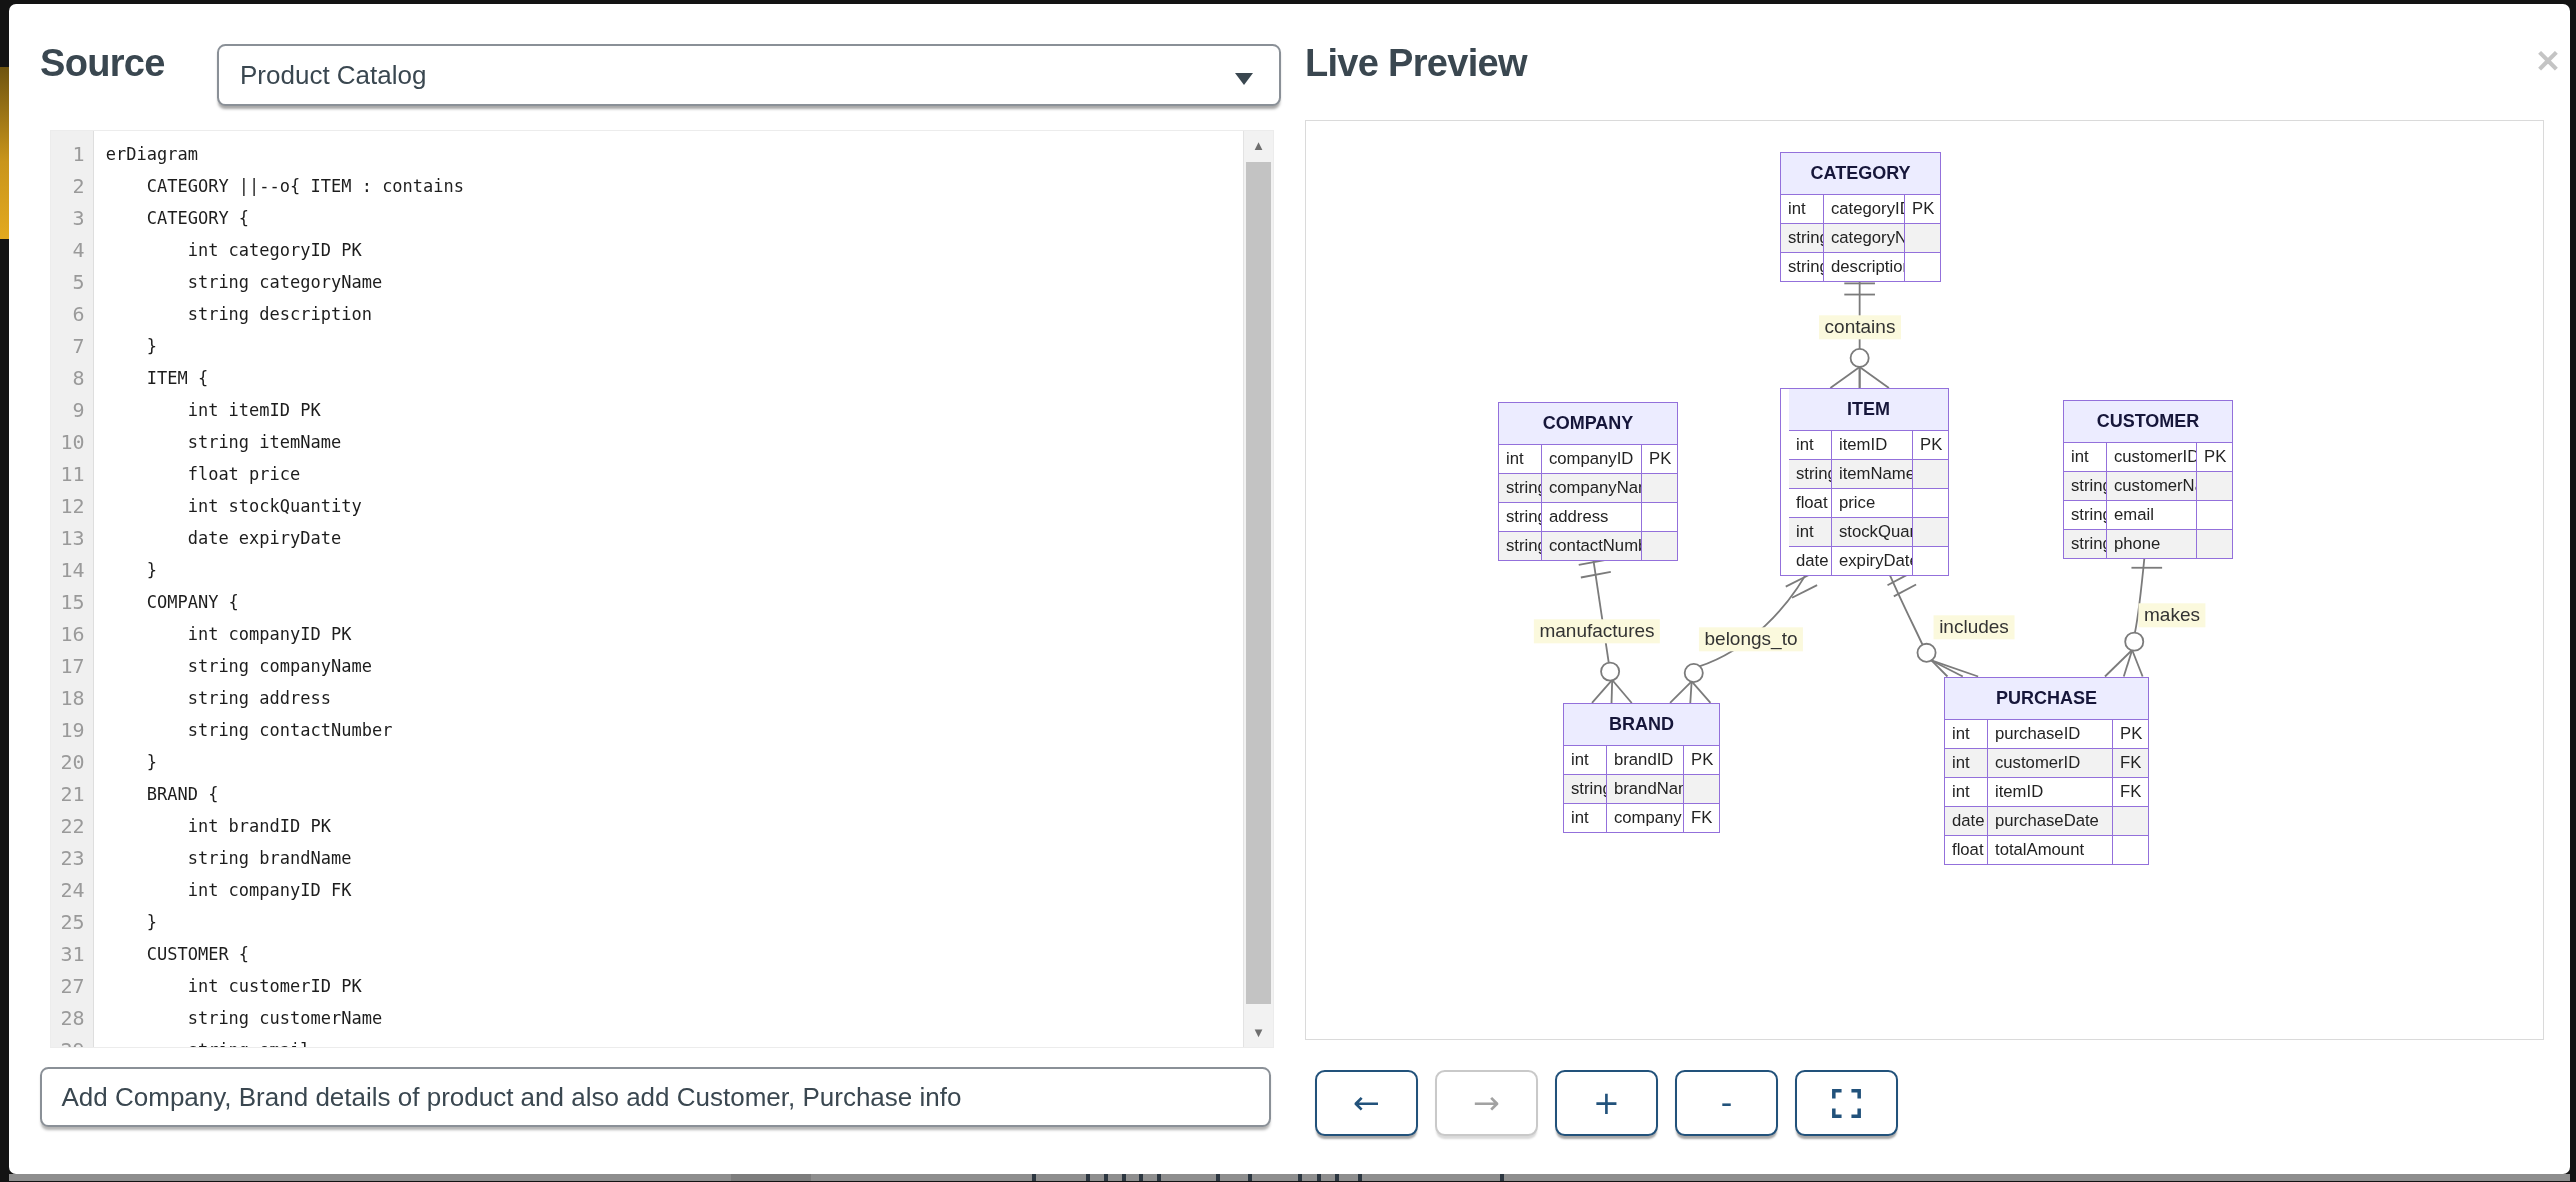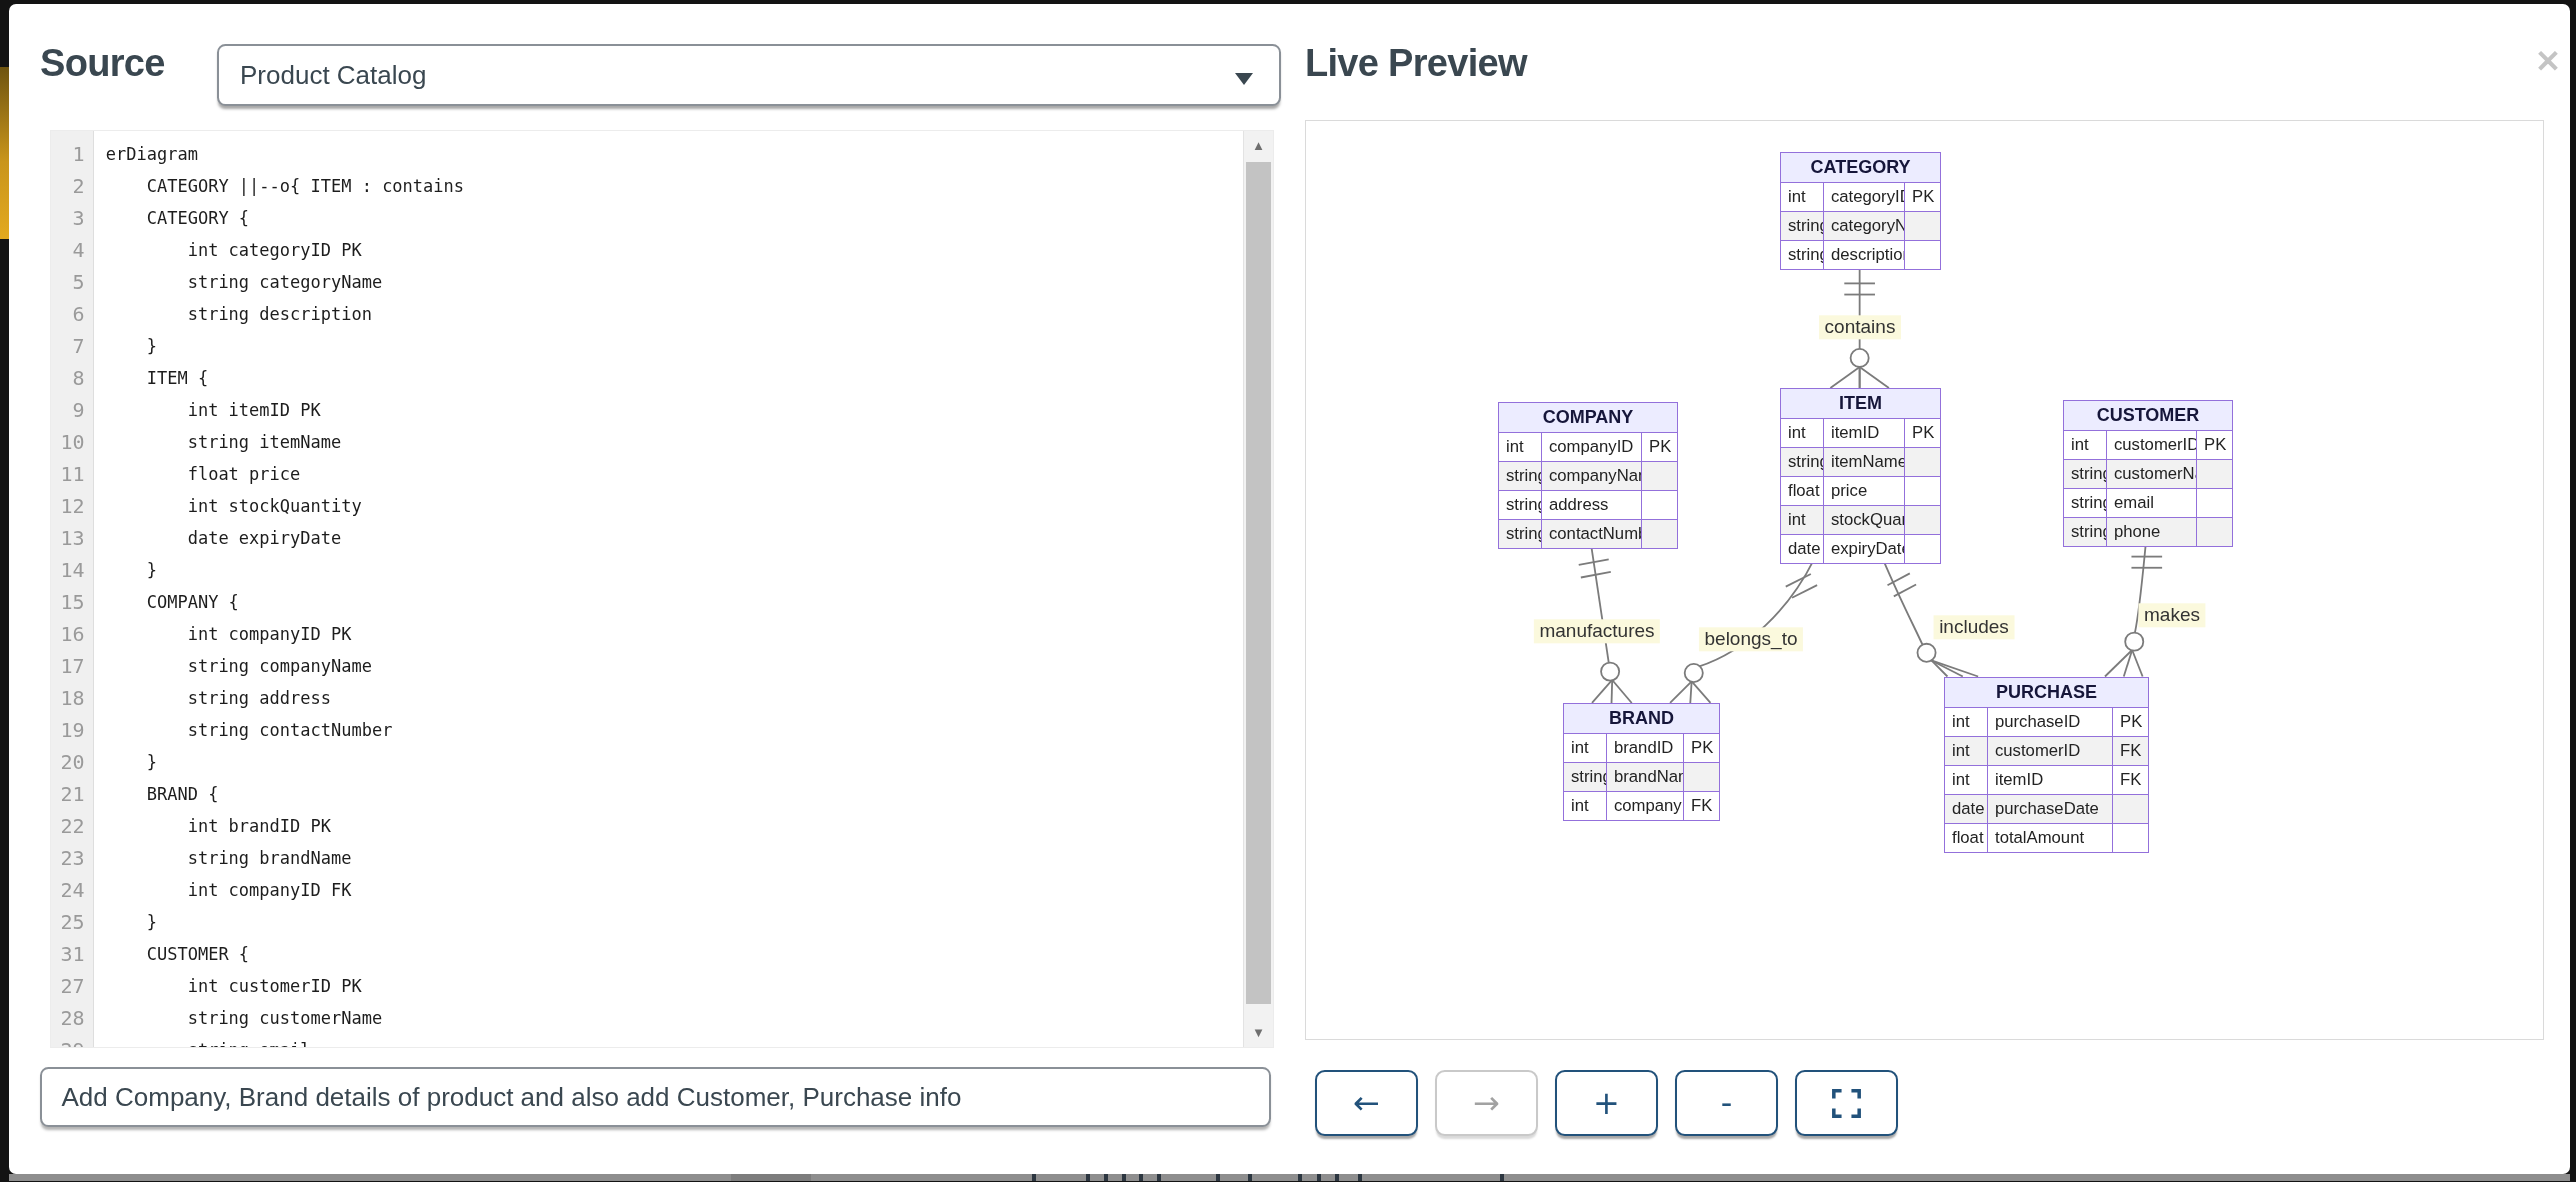--- a/index.html
+++ b/index.html
@@ -50,21 +50,21 @@
     justify-content:center;font-size:31px;font-weight:700;color:#c4c4c4;cursor:pointer;background:none;border:none;}
   .preview-box{position:absolute;left:1305px;top:121px;width:1239px;height:920px;
     border:1.4px solid #dadada;box-sizing:border-box;background:#fff;}
   .preview-box svg{position:absolute;left:0;top:0;}
   .rel-line{stroke:#7b7b7b;stroke-width:2.6;fill:none;}
   .rel-circle{fill:#ffffff;stroke:#7b7b7b;stroke-width:2.6;}
   .rel-label{position:absolute;transform:translate(-50%,-50%);background:#fbf9dd;
     padding:0.7px 5.6px;font-size:19px;color:#333;white-space:nowrap;}
   
   .entity{position:absolute;border:1.7px solid #9370DB;background:#fff;box-sizing:content-box;}
-  .ehead{height:29px;background:#ECECFF;display:flex;align-items:center;justify-content:center;
+  .ehead{height:41px;background:#ECECFF;display:flex;align-items:center;justify-content:center;
     font-weight:700;font-size:18px;color:#16163a;}
   .erow{display:grid;grid-template-columns:43px 1fr 36px;height:28px;border-top:1.1px solid #9370DB;}
   .erow.even{background:#f2f2f2;}
   .ecell{display:flex;align-items:center;padding-left:7px;font-size:16.7px;color:#232323;overflow:hidden;}
   .ecell.c0{border-right:1.1px solid #9370DB;}
   .ecell.c2{border-left:1.1px solid #9370DB;}
   
   .tb{position:absolute;top:1066px;width:103px;height:66px;background:#fff;border:2.4px solid #22527b;
     border-radius:9.8px;box-shadow:0 3.5px 2.1px -1.4px rgba(0,0,0,.35);display:flex;align-items:center;
     justify-content:center;font-size:32px;color:#22527b;cursor:pointer;font-family:"DejaVu Sans",sans-serif;}
@@ -232,21 +232,21 @@
             <div class="ecell c0">string</div>
             <div class="ecell c1">categoryName</div>
             <div class="ecell c2"></div>
           </div>
           <div class="erow">
             <div class="ecell c0">string</div>
             <div class="ecell c1">description</div>
             <div class="ecell c2"></div>
           </div>
         </div>
-        <div class="entity" style="left: 474px; top: 267px; width: 159px;">
+        <div class="entity" style="left: 474px; top: 267px; width: 159px; padding-left: 8px;">
           <div class="ehead">ITEM</div>
           <div class="erow">
             <div class="ecell c0">int</div>
             <div class="ecell c1">itemID</div>
             <div class="ecell c2">PK</div>
           </div>
           <div class="erow even">
             <div class="ecell c0">string</div>
             <div class="ecell c1">itemName</div>
             <div class="ecell c2"></div>

